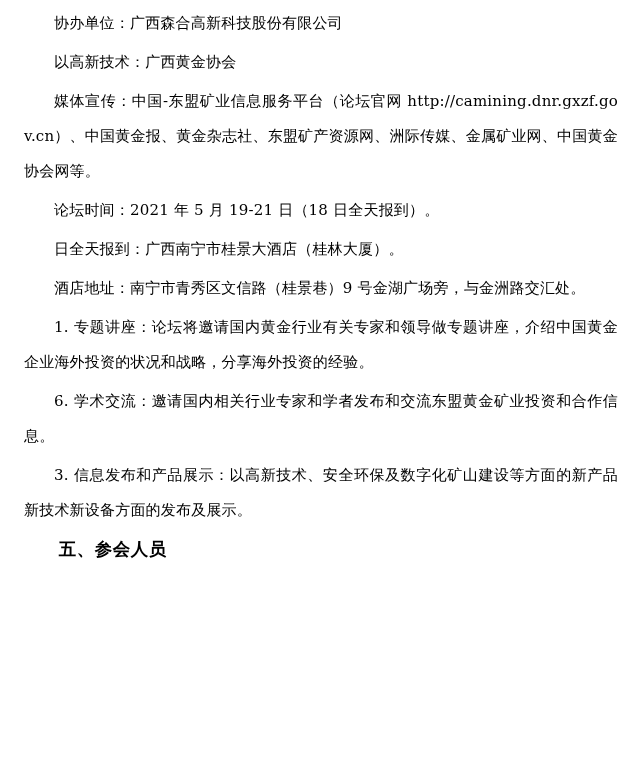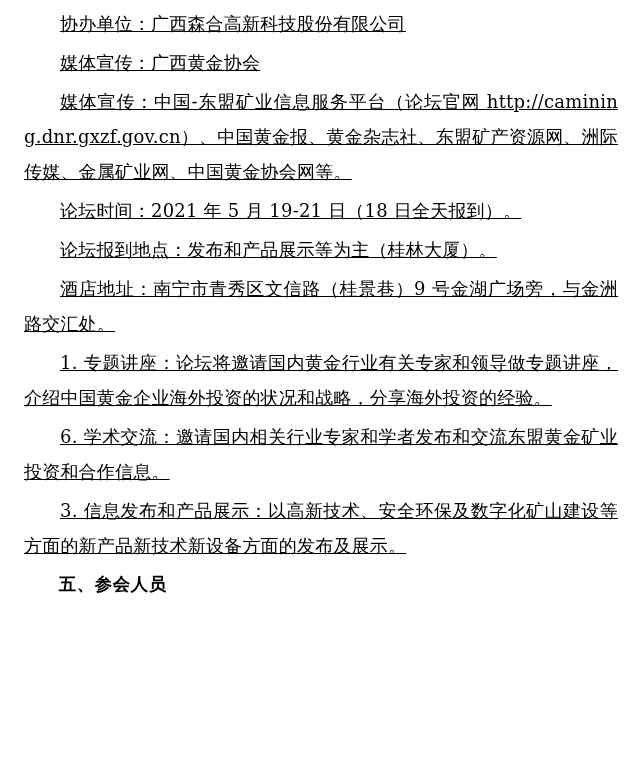--- a/index.html
+++ b/index.html
@@ -20,27 +20,26 @@
     height: 770px;
     padding: 0;
     box-sizing: border-box;
   }
   .doc-body {
     padding: 6px 24px 0 24px;
     box-sizing: border-box;
   }
   p.para {
     margin: 0 0 4px 0;
-    font-size: 18px;
+    font-size: 15px;
     line-height: 35px;
     text-align: justify;
     text-justify: inter-ideograph;
     letter-spacing: 0.2px;
     word-break: break-all;
-    text-decoration: underline;
   }
   p.indent2 {
     text-indent: 2em;
   }
   p.heading {
     margin: 0 0 4px 0;
     font-size: 17.4px;
     line-height: 35px;
     font-weight: bold;
     text-indent: 2em;
@@ -49,28 +48,28 @@
 </style>
 </head>
 <body>
 
 <div class="page">
   <div class="doc-body">
 
     <p class="para indent2">协办单位：广西森合高新科技股份有限公司</p>
 
 
-    <p class="para indent2">媒体宣传：广西黄金协会</p>
+    <p class="para indent2">以高新技术：广西黄金协会</p>
 
     <p class="para indent2">媒体宣传：中国‑东盟矿业信息服务平台（论坛官网 http://camining.dnr.gxzf.gov.cn）、中国黄金报、黄金杂志社、东盟矿产资源网、洲际传媒、金属矿业网、中国黄金协会网等。</p>
 
 
     <p class="para indent2">论坛时间：2021 年 5 月 19-21 日（18 日全天报到）。</p>
 
-    <p class="para indent2">论坛报到地点：发布和产品展示等为主（桂林大厦）。</p>
+    <p class="para indent2">日全天报到：广西南宁市桂景大酒店（桂林大厦）。</p>
 
     <p class="para indent2">酒店地址：南宁市青秀区文信路（桂景巷）9 号金湖广场旁，与金洲路交汇处。</p>
 
 
 
     <p class="para indent2">1. 专题讲座：论坛将邀请国内黄金行业有关专家和领导做专题讲座，介绍中国黄金企业海外投资的状况和战略，分享海外投资的经验。</p>
 
     <p class="para indent2">6. 学术交流：邀请国内相关行业专家和学者发布和交流东盟黄金矿业投资和合作信息。</p>
 
     <p class="para indent2">3. 信息发布和产品展示：以高新技术、安全环保及数字化矿山建设等方面的新产品新技术新设备方面的发布及展示。</p>

